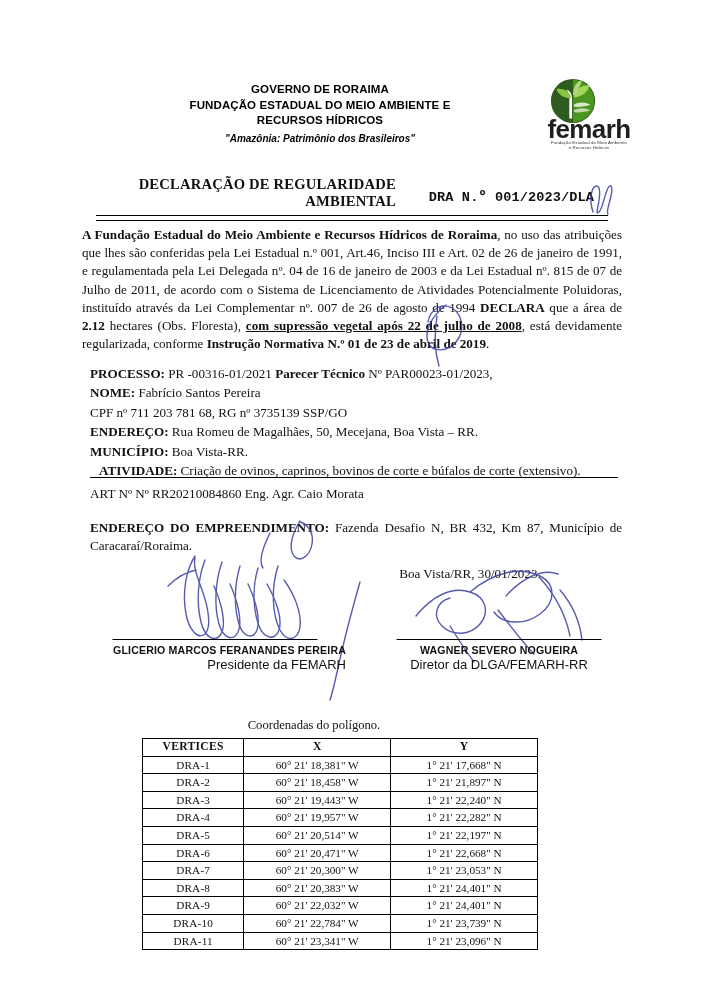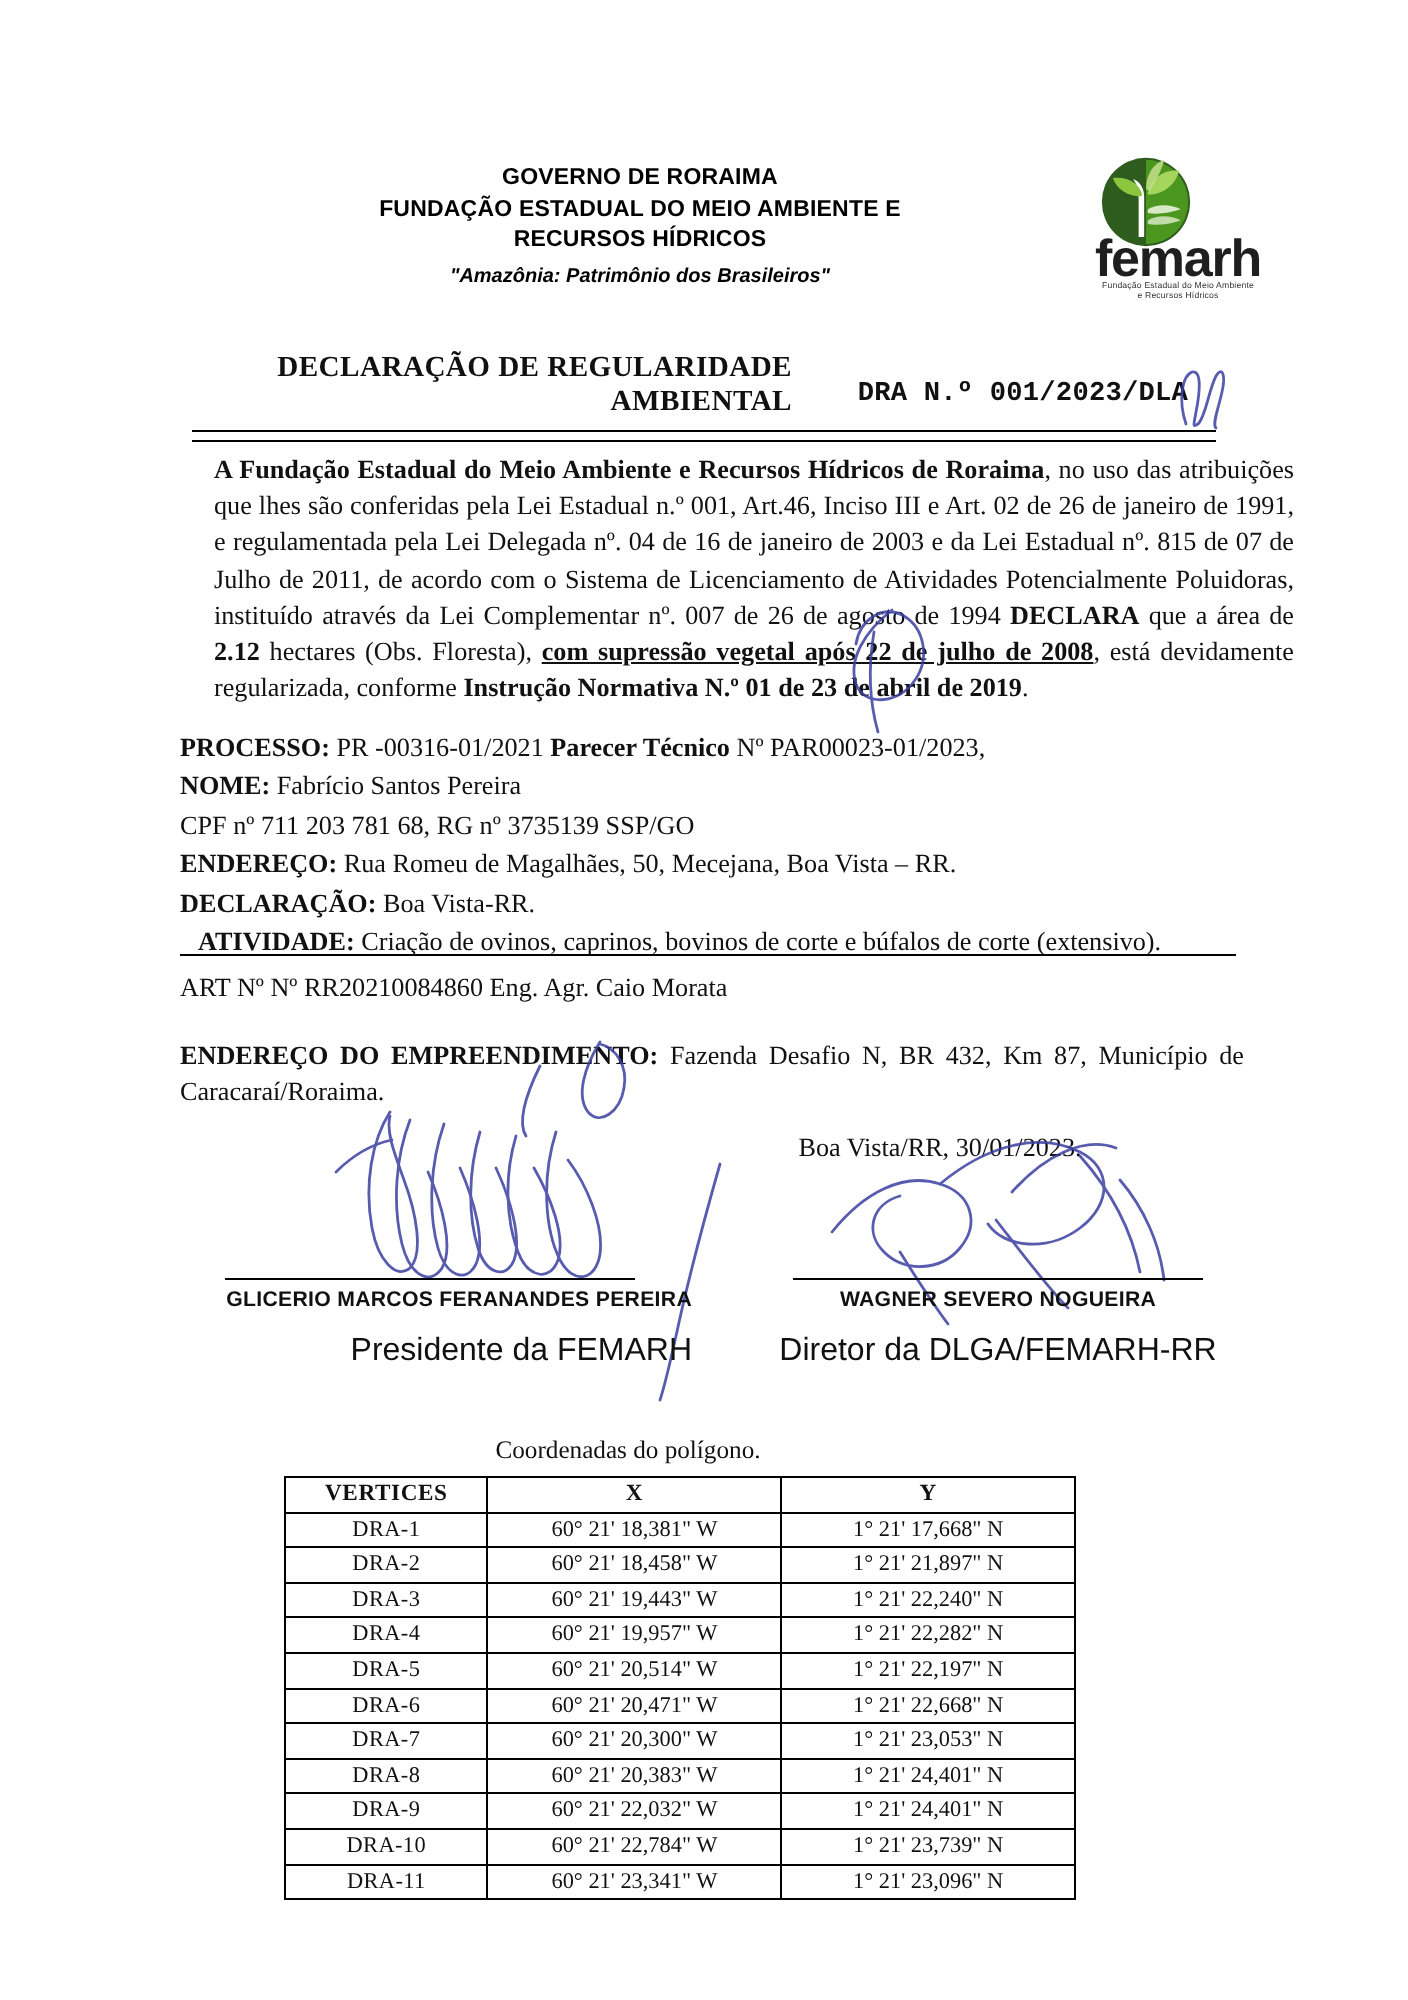--- a/index.html
+++ b/index.html
@@ -135,21 +135,20 @@
   
   .body-para {
     position: absolute;
     left: 82px;
     top: 226px;
     width: 540px;
     font-size: 13.1px;
     line-height: 18.2px;
     text-align: justify;
     text-justify: inter-word;
-    margin-left: 25px;
   }
   .body-para b { font-weight: bold; }
   .body-para u.bu { font-weight: bold; text-decoration: underline; }
 
   
   .fields {
     position: absolute;
     left: 90px;
     top: 364px;
     width: 530px;
@@ -214,23 +213,23 @@
     width: 205px;
     border-top: 1.2px solid #000;
   }
   .sig-name {
     font-weight: bold;
     font-size: 10.6px;
     letter-spacing: 0.15px;
     line-height: 13px;
   }
   .sig-role {
-    font-size: 16px;
+    font-size: 13px;
     line-height: 13px;
-    margin-top: 12px;
+    margin-top: 1px;
   }
 
   
   .ink {
     position: absolute;
     left: 0; top: 0;
     width: 704px; height: 1000px;
     pointer-events: none;
   }
 
@@ -308,21 +307,21 @@
   </div>
   <div class="rule-double"></div>
 
   <div class="body-para"><b>A Fundação Estadual do Meio Ambiente e Recursos Hídricos de Roraima</b><span>, no uso das atribuições que lhes são conferidas pela Lei Estadual n.º 001, Art.46, Inciso III e Art. 02 de 26 de janeiro de 1991, e regulamentada pela Lei Delegada nº. 04 de 16 de janeiro de 2003 e da Lei Estadual nº. 815 de 07 de Julho de 2011, de acordo com o Sistema de Licenciamento de Atividades Potencialmente Poluidoras, instituído através da Lei Complementar nº. 007 de 26 de agosto de 1994 </span><b>DECLARA</b><span> que a área de </span><b>2.12</b><span> hectares (Obs. Floresta), </span><u class="bu">com supressão vegetal após 22 de julho de 2008</u><span>, está devidamente regularizada, conforme </span><b>Instrução Normativa N.º 01 de 23 de abril de 2019</b><span>.</span></div>
 
   <div class="fields">
     <div class="row"><b>PROCESSO:</b> <span>PR -00316-01/2021</span> <b>Parecer Técnico</b> <span>Nº PAR00023-01/2023,</span></div>
     <div class="row"><b>NOME:</b> <span>Fabrício Santos Pereira</span></div>
     <div class="row">CPF nº 711 203 781 68, RG nº 3735139 SSP/GO</div>
     <div class="row"><b>ENDEREÇO:</b> <span>Rua Romeu de Magalhães, 50, Mecejana, Boa Vista – RR.</span></div>
-    <div class="row"><b>DECLARAÇÃO:</b> <span>Boa Vista-RR.</span></div>
+    <div class="row"><b>MUNICÍPIO:</b> <span>Boa Vista-RR.</span></div>
     <div class="row indent"><b>ATIVIDADE:</b> <span>Criação de ovinos, caprinos, bovinos de corte e búfalos de corte (extensivo).</span></div>
   </div>
 
   <div class="rule-single"></div>
 
   <div class="art-line">ART Nº Nº RR20210084860 Eng. Agr. Caio Morata</div>
 
   <div class="empreend"><b>ENDEREÇO DO EMPREENDIMENTO:</b> <span>Fazenda Desafio N, BR 432, Km 87, Município de Caracaraí/Roraima.</span></div>
 
   <div class="place-date">Boa Vista/RR, 30/01/2023.</div>

